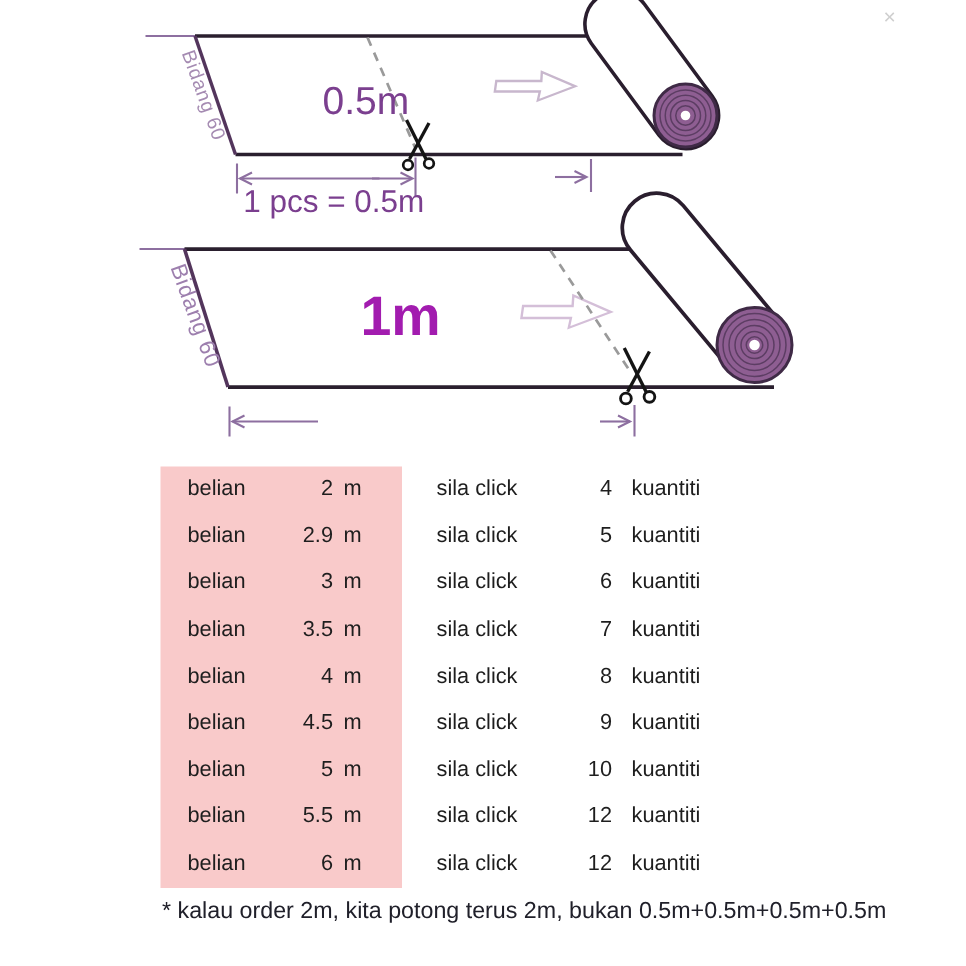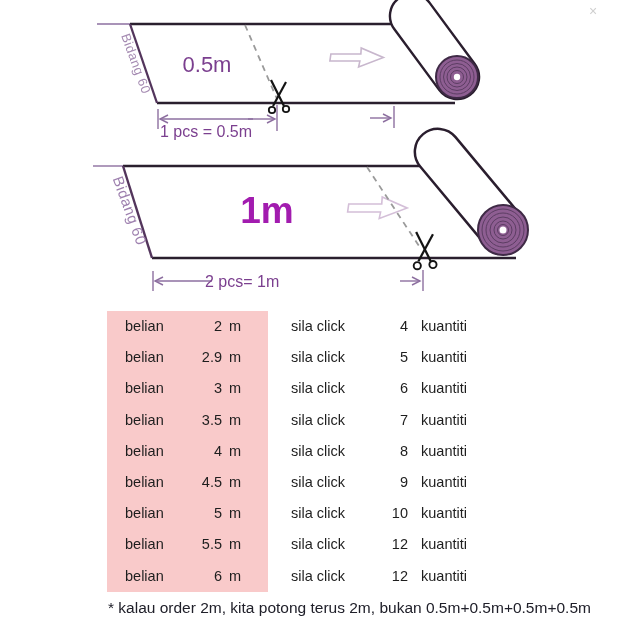--- a/index.html
+++ b/index.html
@@ -5,23 +5,23 @@
   html,body{margin:0;padding:0;}
   body{width:644px;height:644px;background:#ffffff;font-family:"Liberation Sans", sans-serif;position:relative;overflow:hidden;}
   .stage{position:absolute;inset:0;width:644px;height:644px;}
   .abs{position:absolute;}
   svg{display:block;}
 
   
   .bidang{color:#a58bb2;font-size:13px;letter-spacing:.5px;transform:rotate(70deg);text-align:center;white-space:nowrap;}
   .bidang2{font-size:15px;color:#9d7fae;}
   .size-label{color:#7b3f8f;text-align:center;white-space:nowrap;}
-  .size-top{font-size:22px;}
+  .size-top{font-size:26px;margin-left:36px;}
   .size-bottom{font-size:37px;font-weight:600;color:#a21caf;}
-  .dim-label{color:#7b3f8f;font-size:16px;text-align:left;white-space:nowrap;}
+  .dim-label{color:#7b3f8f;font-size:21px;text-align:center;white-space:nowrap;}
 
   
   .close-x{color:#cfcfcf;font-size:14px;line-height:14px;}
 
   
   #table{position:absolute;left:0;top:311px;width:644px;height:281px;font-size:14.5px;color:#1e1e1e;}
   #pink-block{position:absolute;left:107px;top:0;width:161px;height:281px;background:#f9caca;}
   .row{position:absolute;left:0;width:584px;height:31.2px;}
   .row span{position:absolute;line-height:31.2px;white-space:nowrap;}
   .c-buy{left:125px;}
@@ -133,21 +133,20 @@
       </g>
     </g>
   </svg>
 
   <div class="abs bidang" style="left:101px;top:56px;width:70px;">Bidang 60</div>
   <div class="abs size-label size-top" style="left:179px;top:52px;width:56px;">0.5m</div>
   <div class="abs dim-label" style="left:160px;top:123px;width:125px;">1 pcs = 0.5m</div>
 
   <div class="abs bidang bidang2" style="left:92px;top:202px;width:76px;">Bidang 60</div>
   <div class="abs size-label size-bottom" style="left:237px;top:190px;width:60px;">1m</div>
-  <div class="abs dim-label" style="left:205px;top:273px;width:130px;">2 pcs= 1m</div>
 
   <div id="table">
     <div id="pink-block"></div>
     <div id="table-rows">
         <div class="row" style="top: 0px;">
           <span class="c-buy">belian</span>
           <span class="c-len">2</span>
           <span class="c-unit">m</span>
           <span class="c-action">sila click</span>
           <span class="c-qty">4</span>

